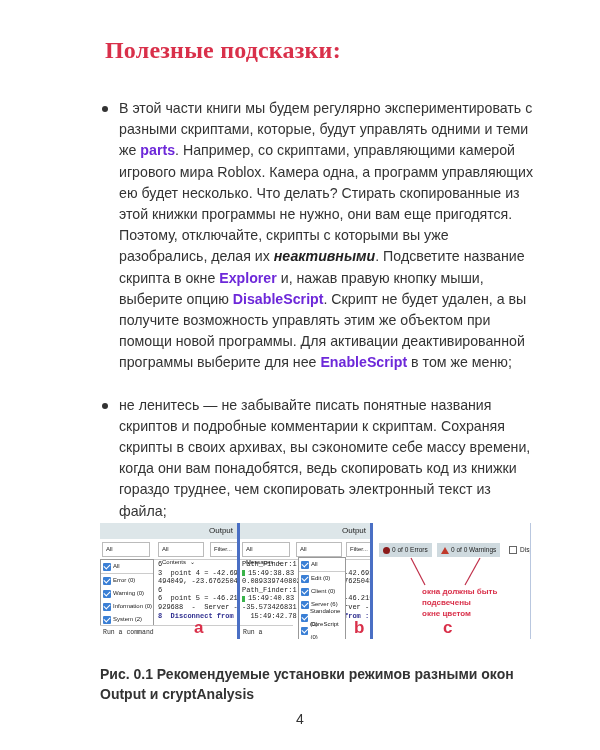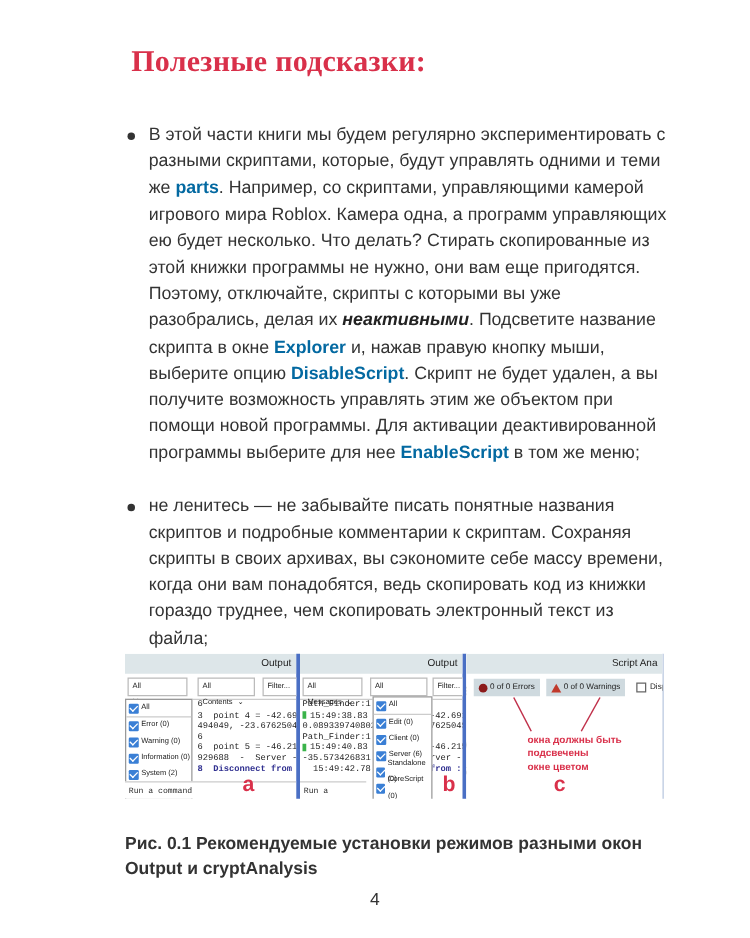--- a/index.html
+++ b/index.html
@@ -2,21 +2,21 @@
 <html><head>
 <meta charset="utf-8">
 <style>
   html, body { margin:0; padding:0; background:#ffffff; }
   body { width:600px; height:750px; position:relative; overflow:hidden; font-family:"Liberation Sans", sans-serif; color:#2b2b2b; }
   .title { position:absolute; left:105px; top:37px; font-family:"Liberation Serif", serif; font-weight:bold; font-size:24px; color:#d9304a; letter-spacing:0.2px; }
   .bullets { position:absolute; left:100px; top:98px; width:440px; margin:0; padding:0; list-style:none; }
   .bullets li { position:relative; padding-left:19px; font-size:14.2px; line-height:21.2px; color:#333; }
   .bullets li + li { margin-top:21px; }
   .bullets li .dot { position:absolute; left:2px; top:8px; width:6px; height:6px; border-radius:50%; background:#333; }
-  .bullets b { color:#0369a1; }
+  .bullets b { color:#6d28d9; }
   .bullets i.bi { font-weight:bold; font-style:italic; color:#222; }
 
   .figure { position:absolute; left:100px; top:523px; width:432px; height:118px; }
   .panel { position:absolute; top:0; height:116px; background:#fff; overflow:hidden; }
   .panel.a { left:0; width:137px; border-right:3px solid #4a6fc4; }
   .panel.b { left:140px; width:130px; border-right:3px solid #4a6fc4; }
   .panel.c { left:273px; width:157px; border-right:1px solid #b9c7df; }
   .p-head { height:16px; background:#dde6e9; font-size:8px; text-align:right; padding-right:4px; line-height:16px; color:#222; }
   .p-toolbar { height:20px; border-bottom:1px solid #ccc; position:relative; }
   .dd { position:absolute; top:3px; height:13px; border:1px solid #bbb; font-size:6px; line-height:13px; padding:0 3px; color:#222; background:#fff; }
@@ -126,21 +126,20 @@
           <span>CoreScript (0)</span>
         </div>
         <div class="row">
           <span>Studio (2)</span>
         </div>
       </div>
     <div class="letter" style="left:114px;">b</div>
   </div>
 
   <div class="panel c">
-    <div class="p-head">Script Ana</div>
     <div class="sa-btn" style="left:6px;">
         <span class="err-ic"></span>
         <span>0 of 0 Errors</span>
       </div>
     <div class="sa-btn" style="left:64px;">
         <span class="warn-ic"></span>
         <span>0 of 0 Warnings</span>
       </div>
     <div class="sa-btn" style="left:132px;background:transparent;">
         <span class="cb"></span>

